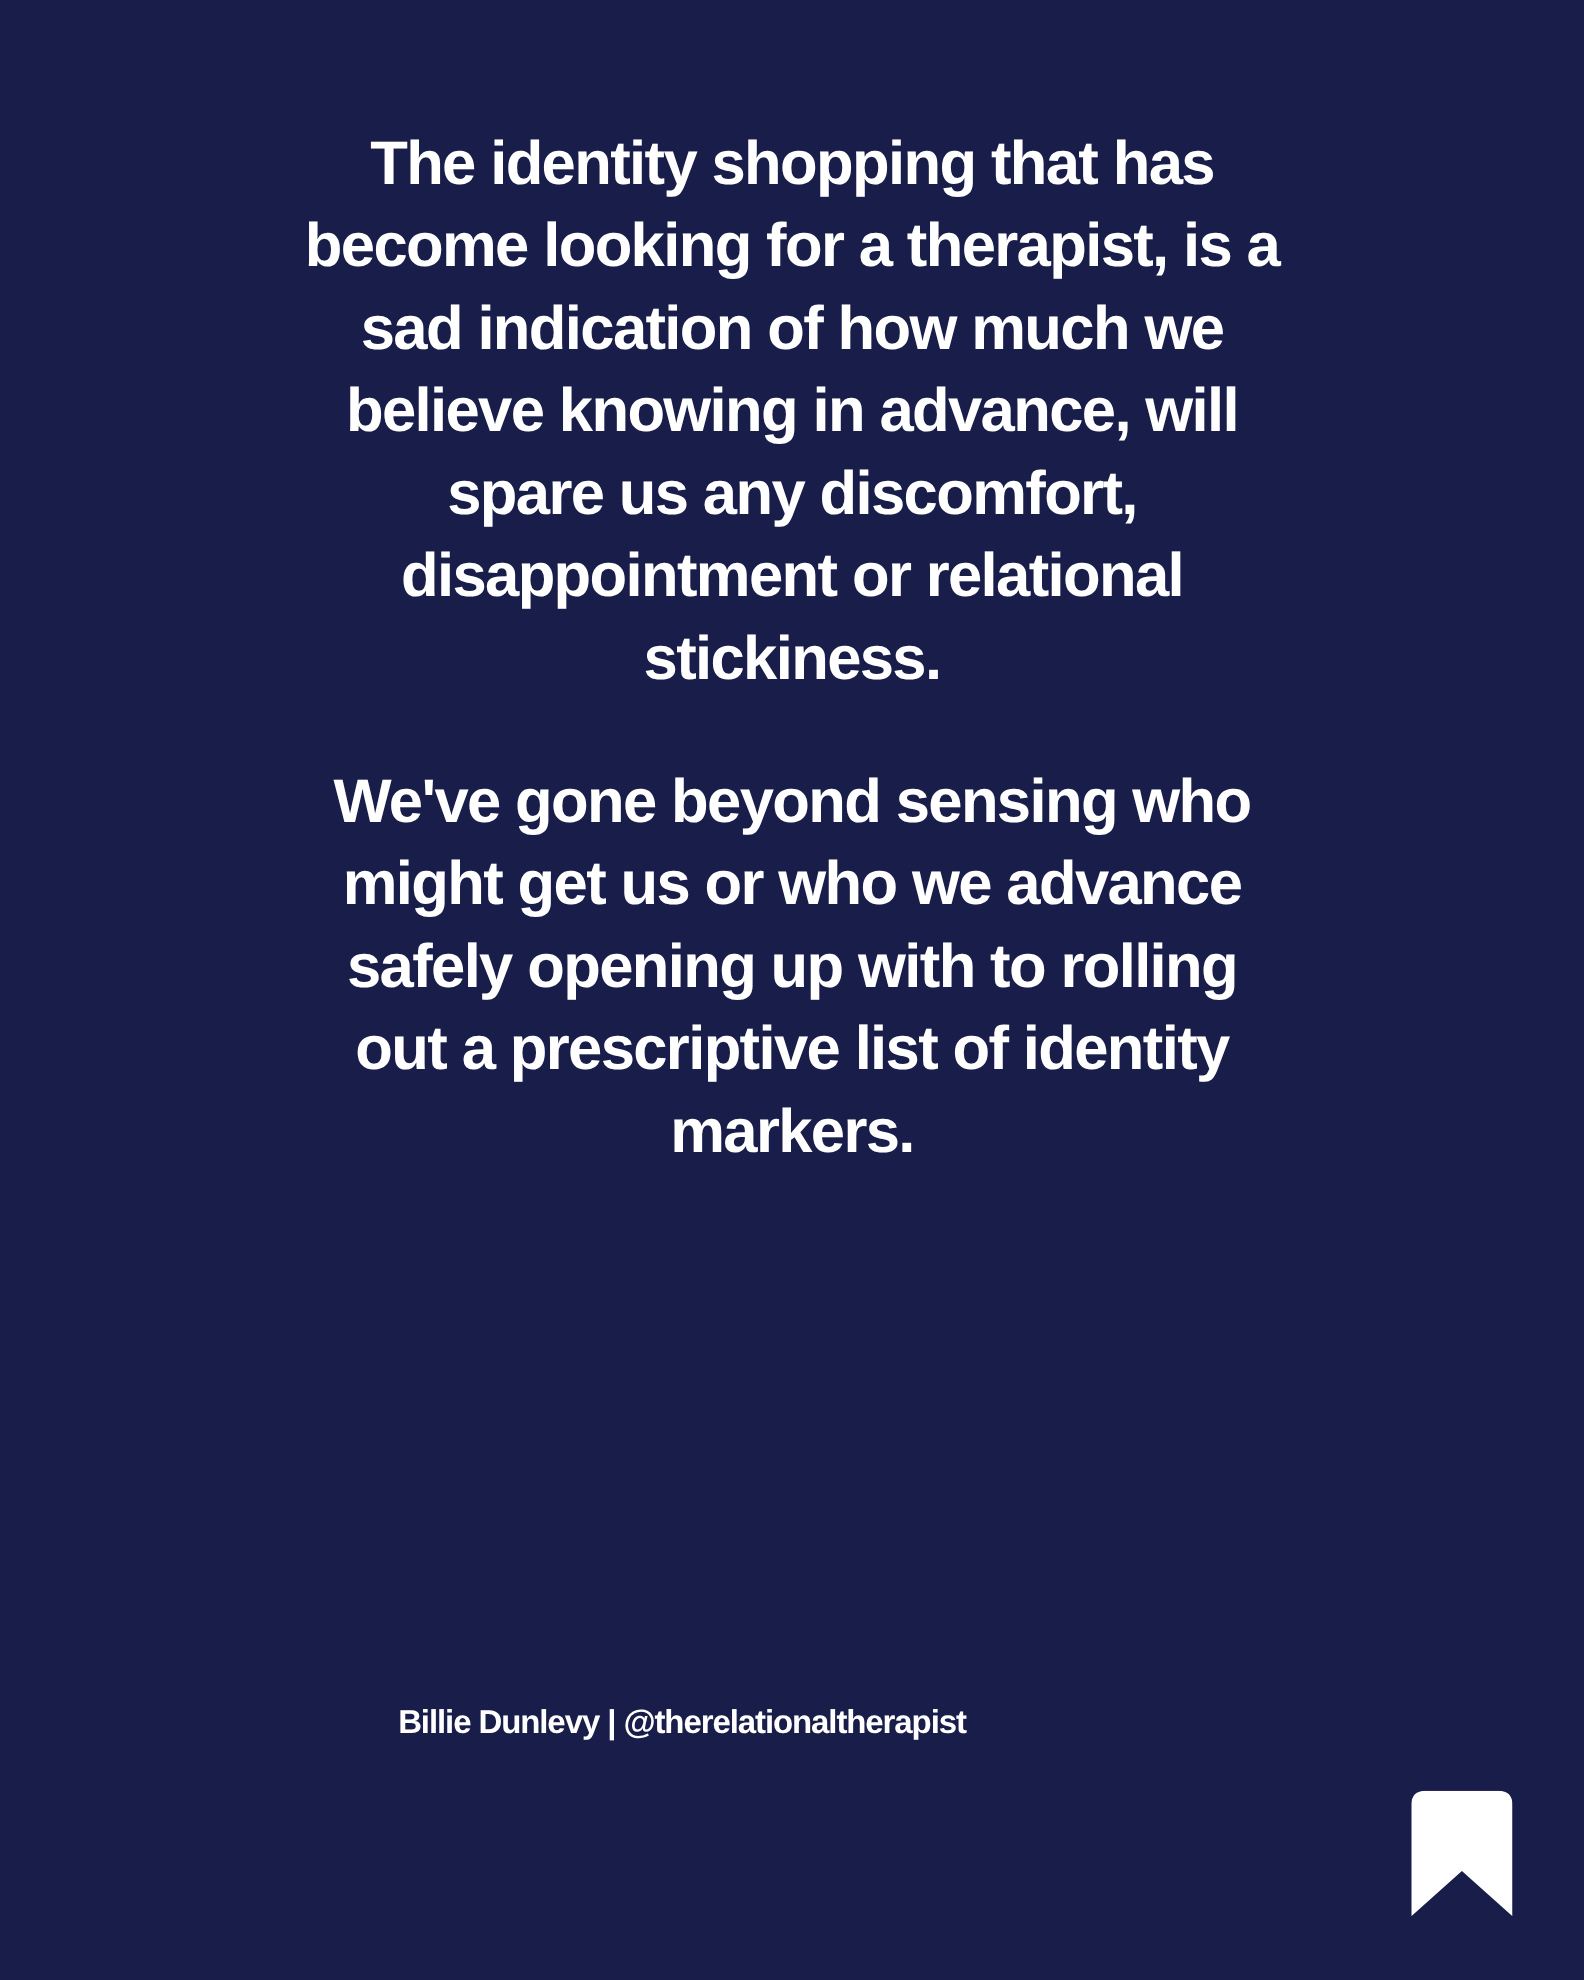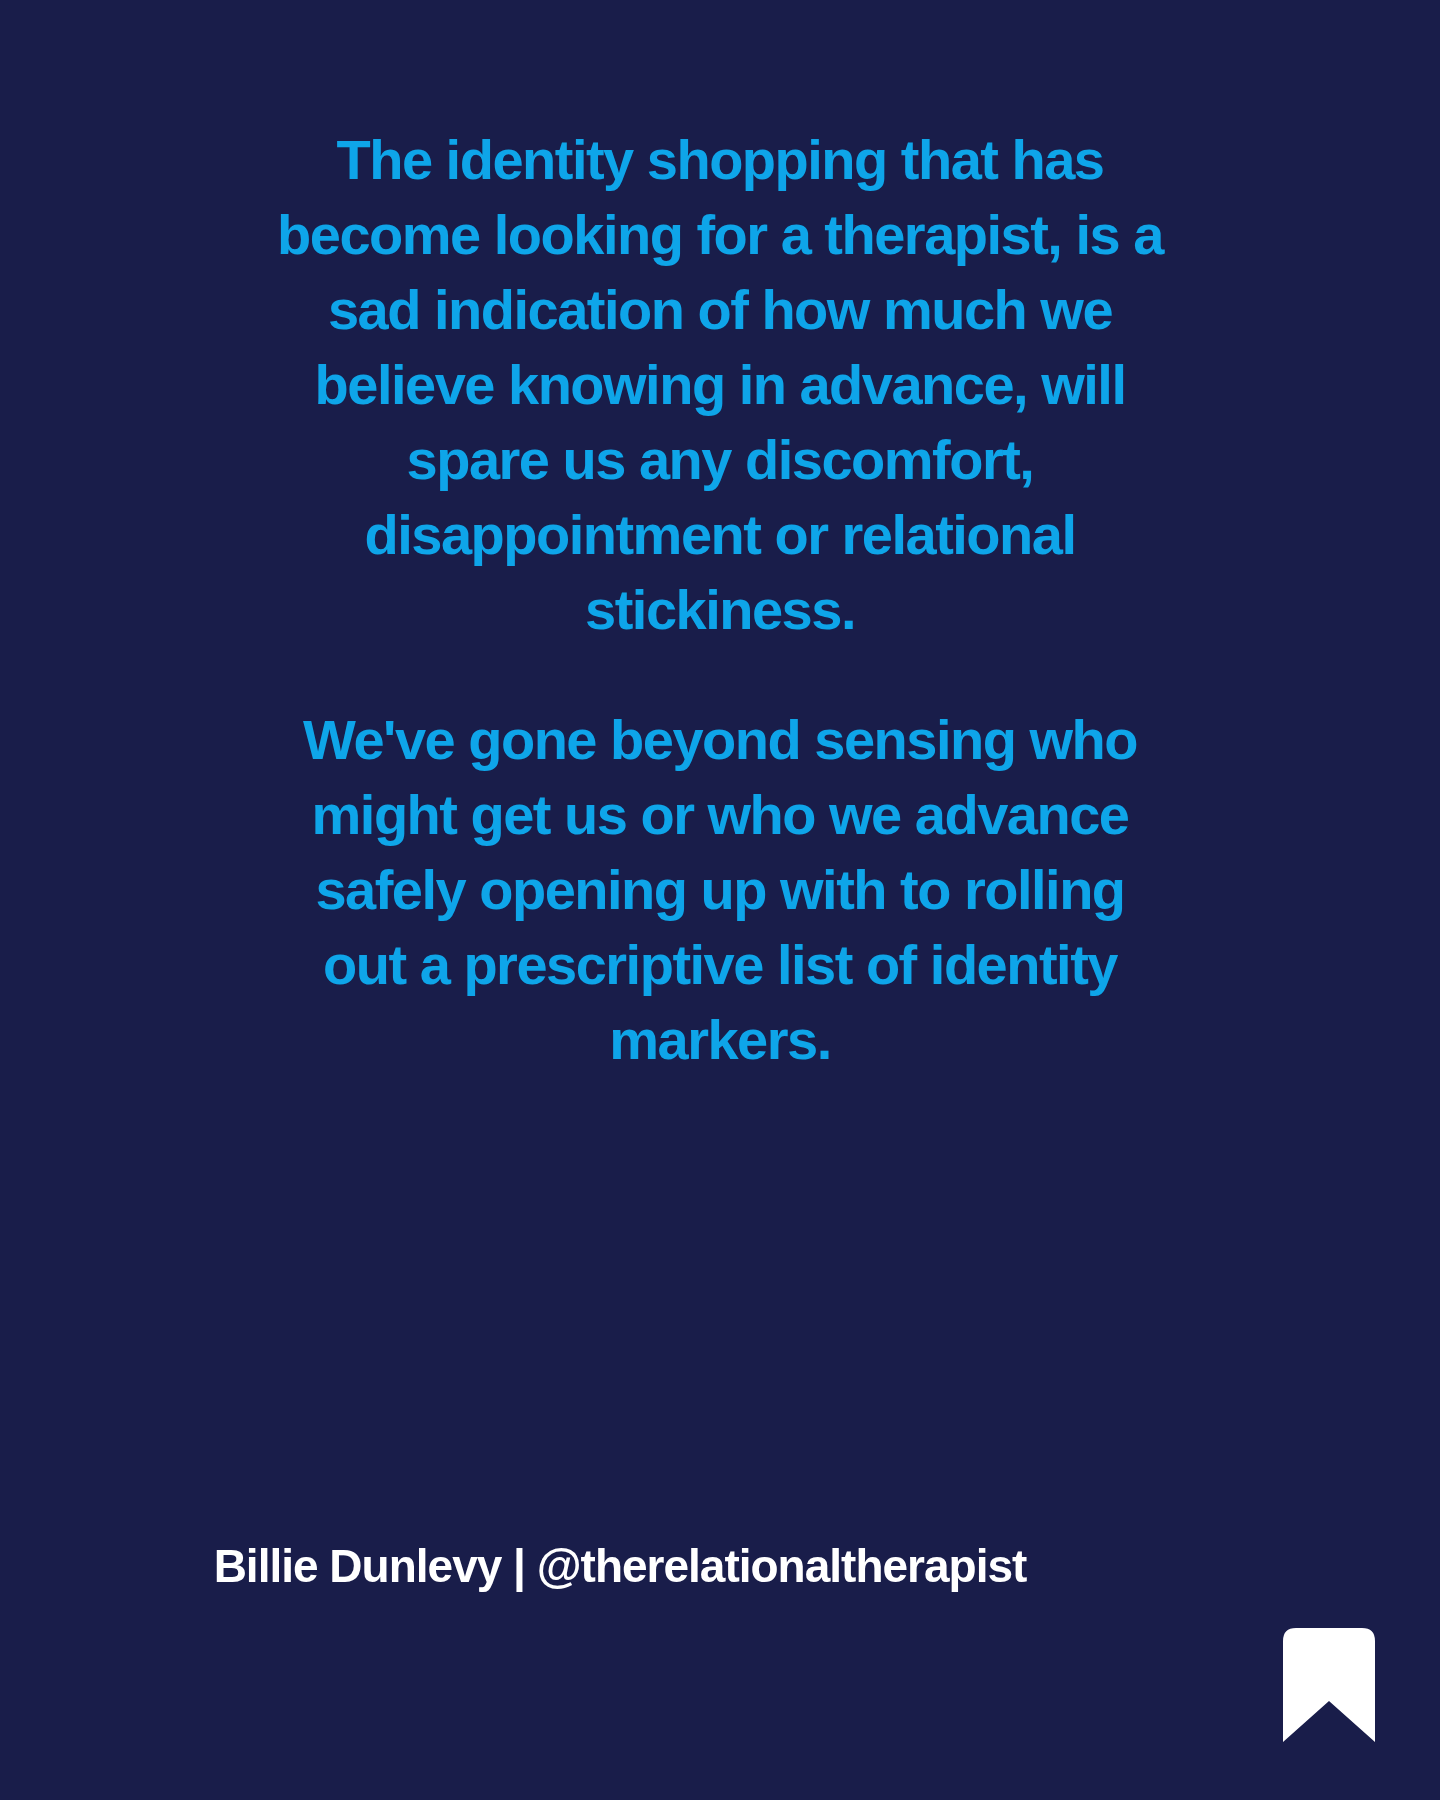--- a/index.html
+++ b/index.html
@@ -16,36 +16,36 @@
     color: #ffffff;
   }
   .quote-block {
     position: absolute;
     top: 110px;
     left: 70px;
     right: 70px;
     text-align: center;
   }
   .quote-para {
-    margin: 12px 0 55px 0;
+    margin: 0 0 55px 0;
     font-size: 56px;
     line-height: 75px;
     font-weight: bold;
     letter-spacing: -1.5px;
     white-space: pre-line;
-    color: #0ea5e9;
+    color: #ffffff;
   }
   .attribution {
     position: absolute;
     top: 1538px;
     left: 0;
     right: 0;
     padding-right: 200px;
     text-align: center;
-    font-size: 46px;
+    font-size: 30px;
     line-height: 56px;
     font-weight: bold;
     letter-spacing: -1px;
     white-space: pre-line;
     color: #ffffff;
   }
   .bookmark {
     position: absolute;
     left: 1283px;
     top: 1628px;

